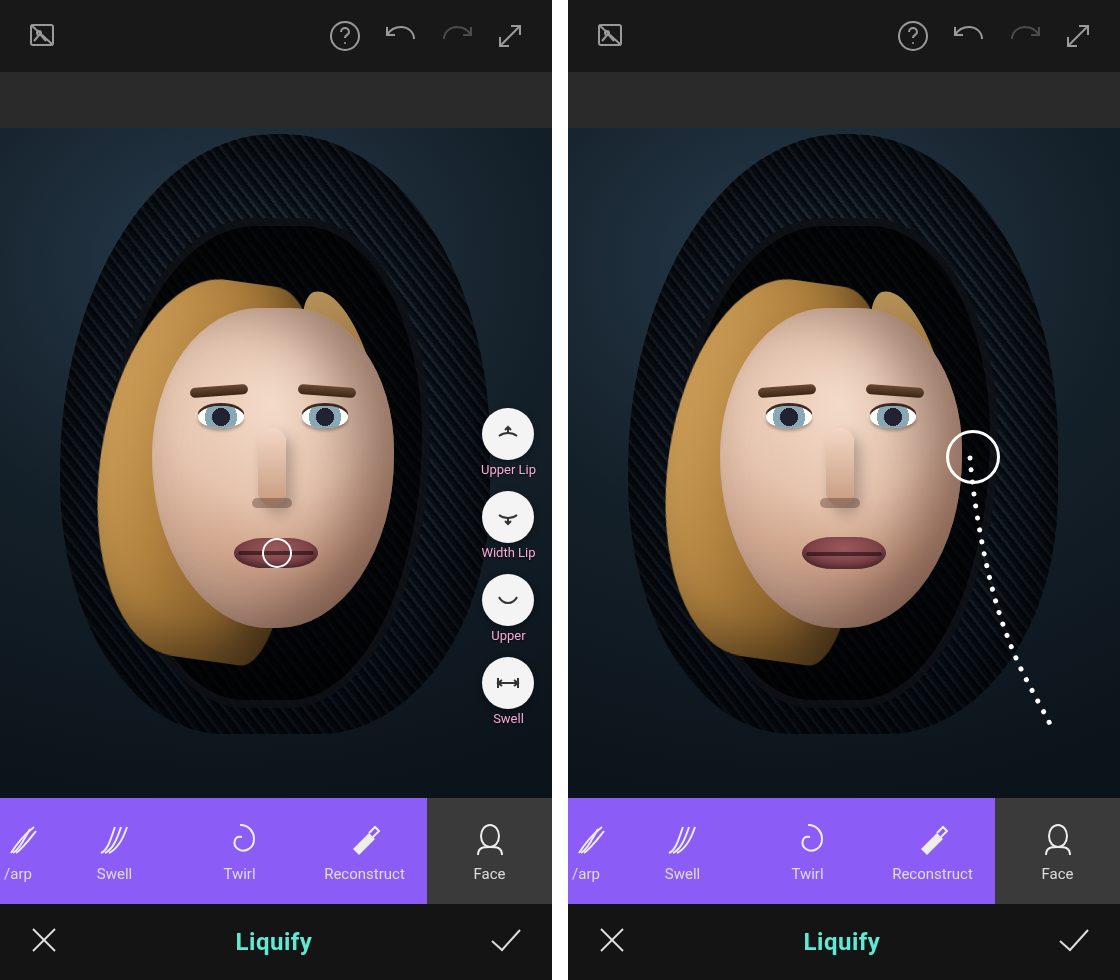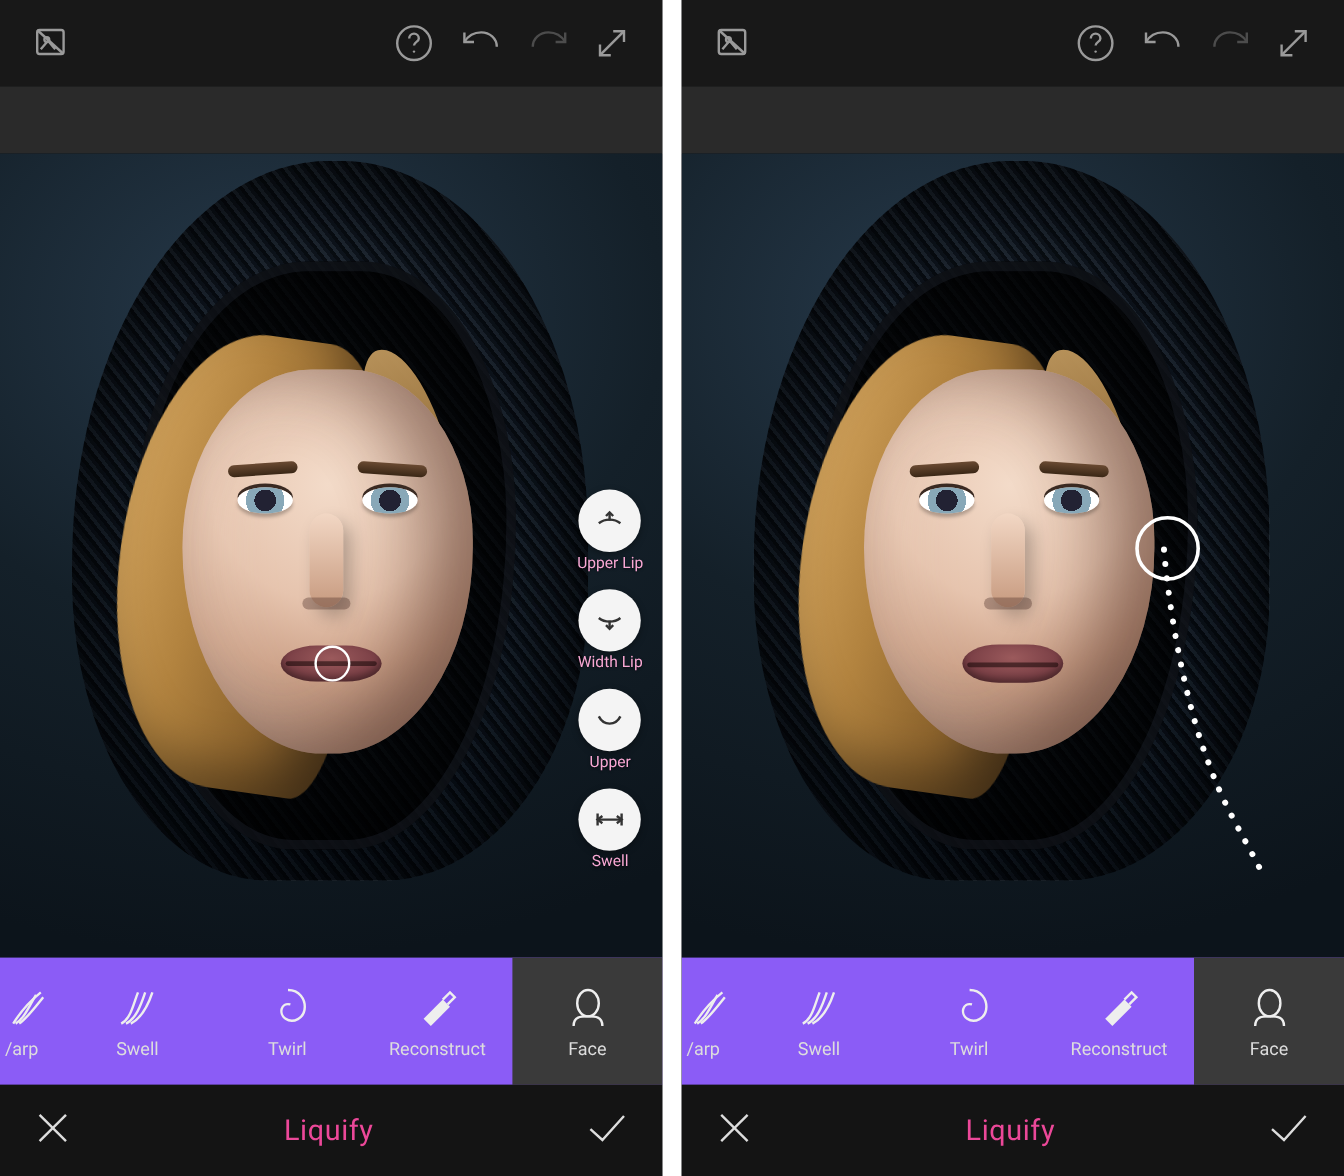--- a/index.html
+++ b/index.html
@@ -69,21 +69,21 @@
 
   
   .tools{position:absolute;left:0;top:798px;width:100%;height:106px;background:#8b5cf6;display:flex;align-items:center;justify-content:space-between}
   .tool{flex:1;height:100%;display:flex;flex-direction:column;align-items:center;justify-content:center;gap:6px;color:#ddd;font-size:15px}
   .tool svg{stroke:#eee;fill:none;stroke-width:2}
   .tool.active{background:#3a3a3a}
   .tool.cut{min-width:52px;flex:0 0 52px}
 
   
   .bottombar{position:absolute;left:0;top:904px;width:100%;height:76px;background:#141414;display:flex;align-items:center;justify-content:space-between;padding:0 28px;box-sizing:border-box}
-  .bottom-title{color:#ec4899;font-size:24px;font-weight:400;letter-spacing:.5px}
+  .bottom-title{color:#5eead4;font-size:24px;font-weight:700;letter-spacing:.5px}
   .bottombar svg{stroke:#ddd;fill:none;stroke-width:2}
 </style>
 </head>
 <body>
 
 <div class="stage">
 
   <div class="pane left">
 
     <div class="topbar">

